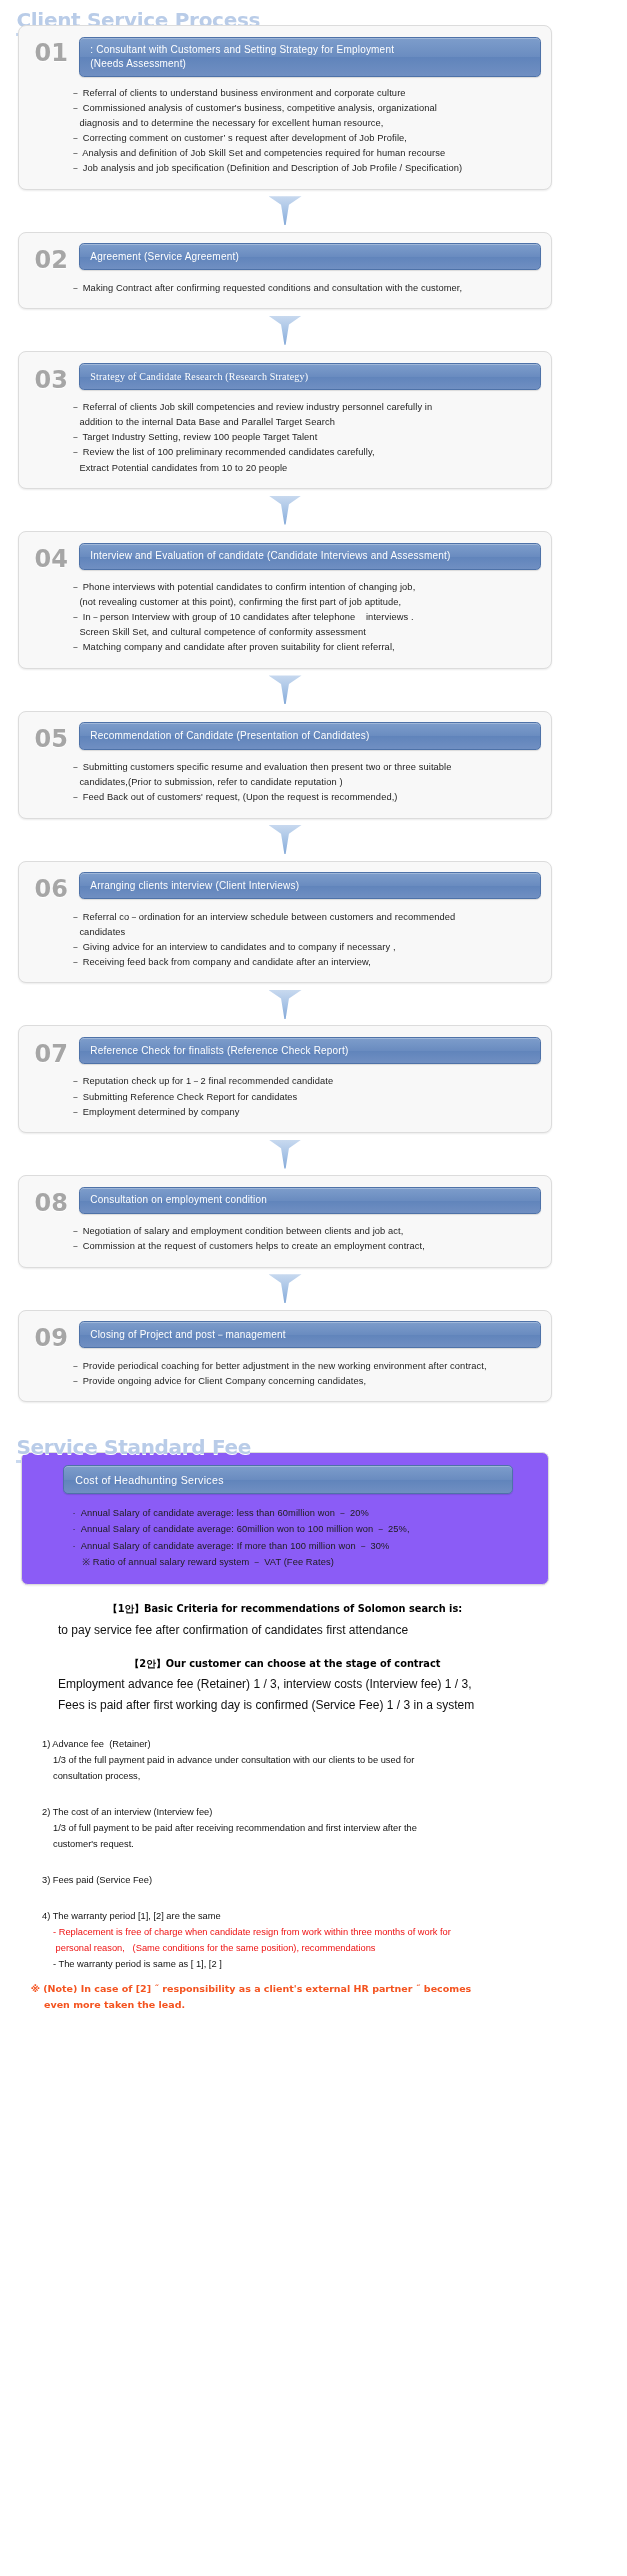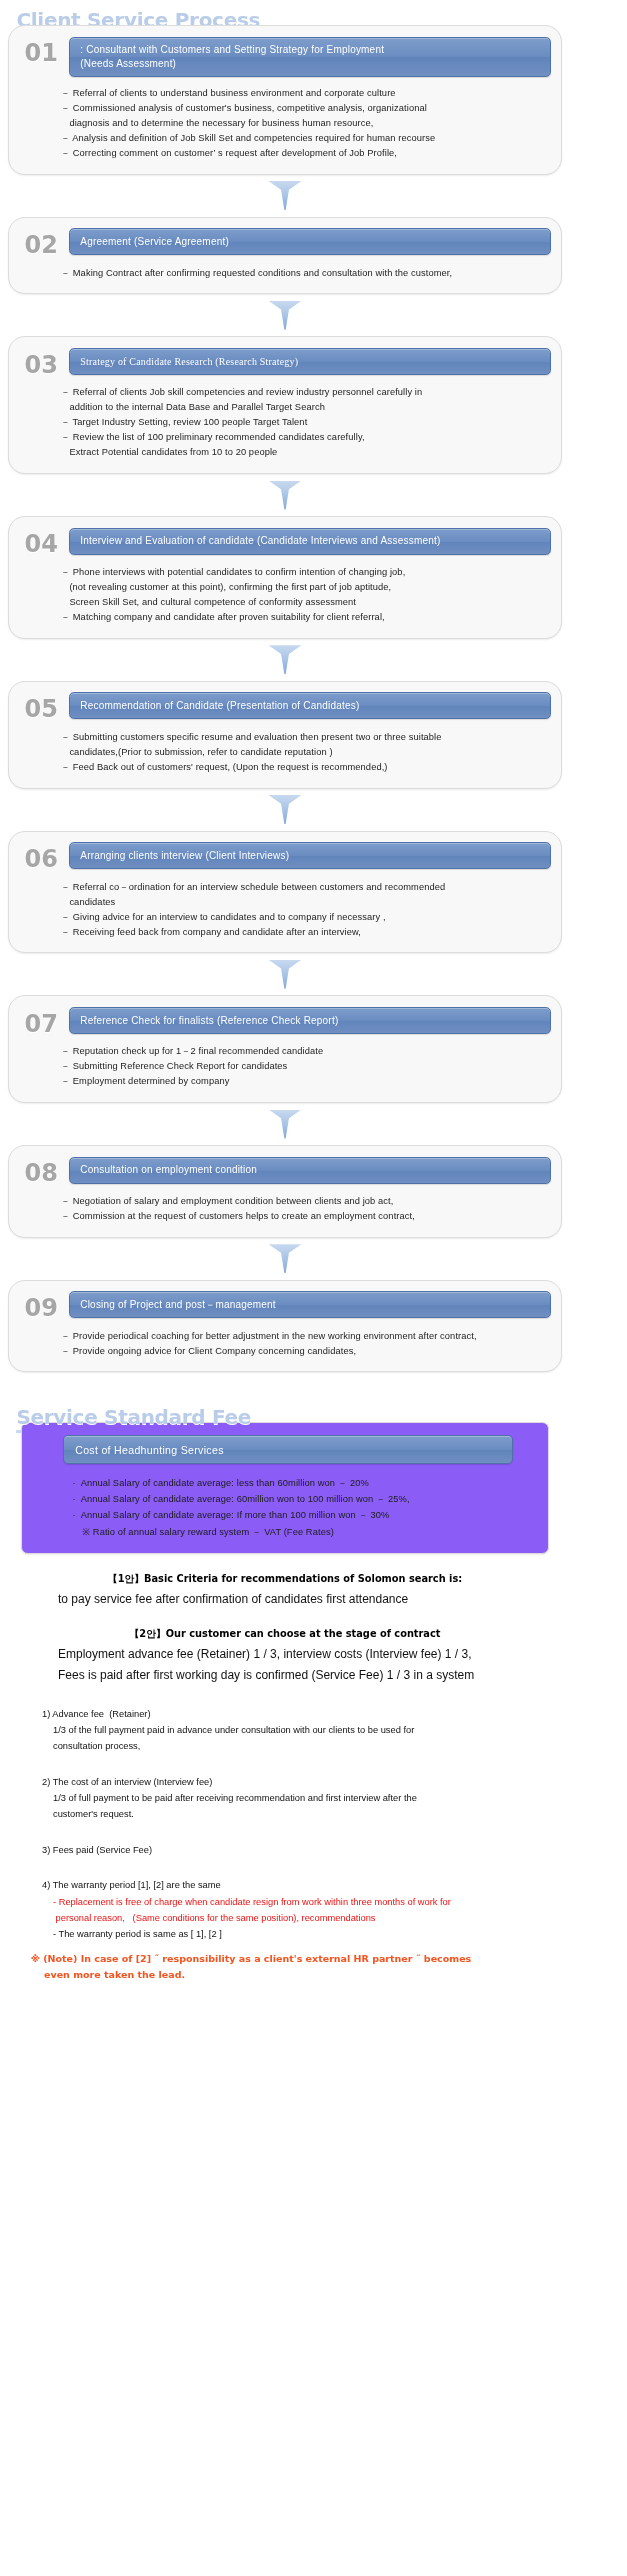--- a/index.html
+++ b/index.html
@@ -29,24 +29,24 @@
     background: #c9d9ef;
     margin-left: 16.4px;
     width: 183px;
     margin-bottom: -10.6px;
   }
   .section-heading-underline.wide { width: 198px; }
 
   
   .step-card {
     position: relative;
-    margin: 0 8px;
+    margin: 0 18px;
     background: #f8f8f8;
     border: 1px solid #dcdcdc;
-    border-radius: 17px;
+    border-radius: 8px;
     box-shadow: 0 1px 1.9px rgba(0,0,0,0.08);
     padding: 10.6px 9.7px 12.5px 9.7px;
     min-height: 39px;
   }
   .step-top {
     display: flex;
     align-items: flex-start;
   }
   .step-num {
     flex: 0 0 50px;
@@ -210,23 +210,24 @@
         <div class="step-top">
           <div class="step-num">01</div>
           <div class="step-title-bar two-line">
             <div style="white-space: pre-line;">: Consultant with Customers and Setting Strategy for Employment
 (Needs Assessment)</div>
           </div>
         </div>
         <div class="step-body">
           <div class="bullet-line">－ Referral of clients to understand business environment and corporate culture</div>
           <div class="bullet-line">－ Commissioned analysis of customer's business, competitive analysis, organizational</div>
-          <div class="bullet-line cont">diagnosis and to determine the necessary for business human resource,</div>
+          <div class="bullet-line cont">diagnosis and to determine the necessary for excellent human resource,</div>
+          <div class="bullet-line">－ Correcting comment on customer’ s request after development of Job Profile,</div>
           <div class="bullet-line">－ Analysis and definition of Job Skill Set and competencies required for human recourse</div>
-          <div class="bullet-line">－ Correcting comment on customer’ s request after development of Job Profile,</div>
+          <div class="bullet-line">－ Job analysis and job specification (Definition and Description of Job Profile / Specification)</div>
         </div>
       </div>
       <div class="arrow-wrap">
         <div class="arrow-inner"></div>
       </div>
       <div class="step-card">
         <div class="step-top">
           <div class="step-num">02</div>
           <div class="step-title-bar">
             <div style="white-space: pre-line;">Agreement (Service Agreement)</div>
@@ -260,20 +261,21 @@
       <div class="step-card">
         <div class="step-top">
           <div class="step-num">04</div>
           <div class="step-title-bar">
             <div style="white-space: pre-line;">Interview and Evaluation of candidate (Candidate Interviews and Assessment)</div>
           </div>
         </div>
         <div class="step-body">
           <div class="bullet-line">－ Phone interviews with potential candidates to confirm intention of changing job,</div>
           <div class="bullet-line cont">(not revealing customer at this point), confirming the first part of job aptitude,</div>
+          <div class="bullet-line">－ In－person Interview with group of 10 candidates after telephone    interviews .</div>
           <div class="bullet-line cont">Screen Skill Set, and cultural competence of conformity assessment</div>
           <div class="bullet-line">－ Matching company and candidate after proven suitability for client referral,</div>
         </div>
       </div>
       <div class="arrow-wrap">
         <div class="arrow-inner"></div>
       </div>
       <div class="step-card">
         <div class="step-top">
           <div class="step-num">05</div>

